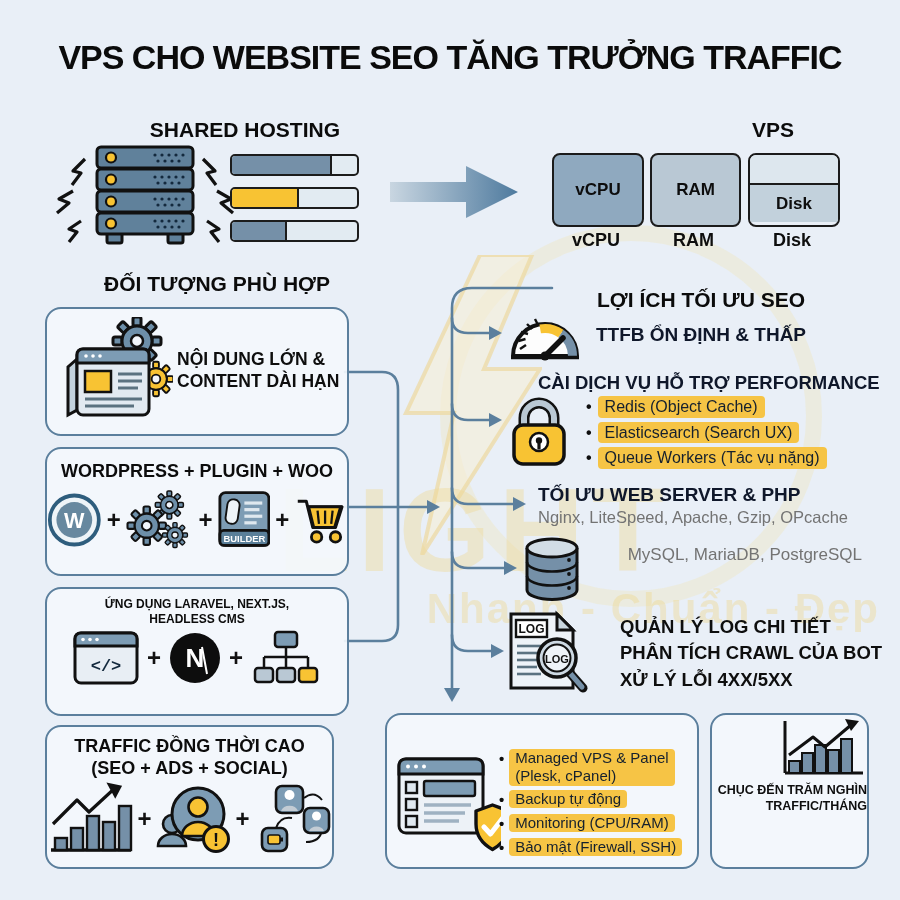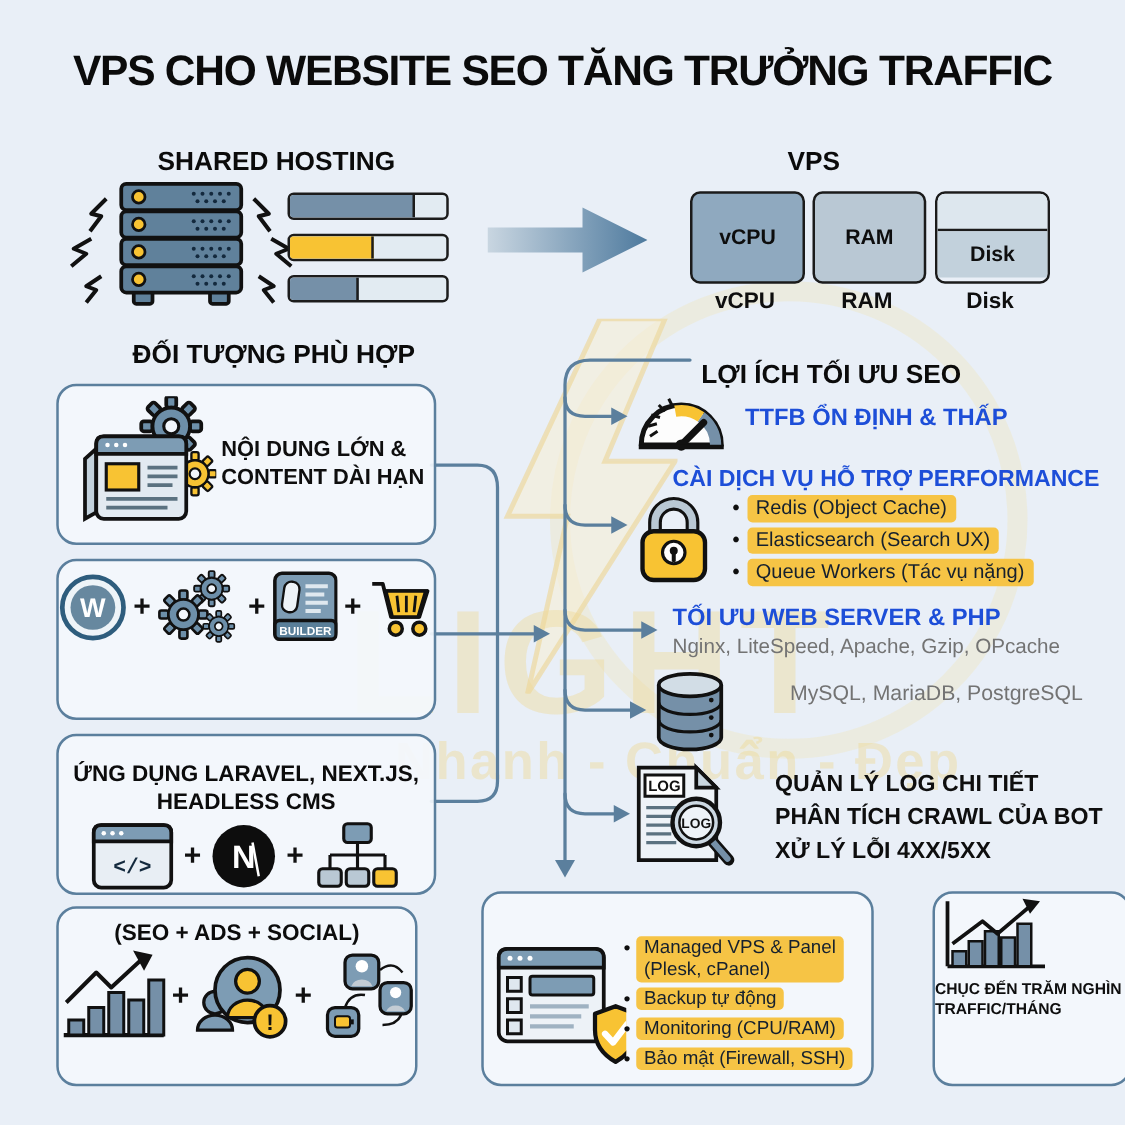--- a/index.html
+++ b/index.html
@@ -1,39 +1,39 @@
 <!DOCTYPE html>
 <html><head>
 <meta charset="utf-8">
 <style>
   html,body{margin:0;padding:0;}
   body{width:900px;height:900px;position:relative;overflow:hidden;
        background:#e9eff7;font-family:"Liberation Sans",sans-serif;color:#0e0e0e;}
   .abs{position:absolute;}
-  .ctr{text-align:left;margin-left:36px;}
+  .ctr{text-align:right;}
   
   #watermark{z-index:0;}
   #connectors{z-index:1;pointer-events:none;}
   .content{z-index:2;}
   
   .page-title{top:38px;left:0;width:900px;font-size:34px;font-weight:700;text-align:center;letter-spacing:-1px;color:#0b0b0b;}
   .section-h{font-size:21px;font-weight:700;color:#0b0b0b;}
   
   .bar{height:18px;border:2px solid #1c1c1c;border-radius:5px;background:#e2ebf2;overflow:hidden;width:125px;}
   .bar>div{height:100%;border-right:2px solid #1c1c1c;}
   .vpsbox{border:2.5px solid #1b1b1b;border-radius:8px;display:flex;align-items:center;justify-content:center;
           font-weight:700;font-size:17px;color:#0d0d0d;}
   .vpslabel{font-weight:700;font-size:18px;text-align:center;}
   
   .fbox{background:rgba(243,247,252,0.93);border:2.5px solid #5b7f9d;border-radius:16px;}
   .fbox .btitle{font-size:18px;font-weight:700;text-align:center;line-height:1.22;color:#0c0c0c;}
   .iconrow{display:flex;align-items:center;justify-content:center;gap:5px;}
   .plus{font-size:24px;font-weight:700;color:#111;line-height:1;}
   
-  .ben-h{font-size:18.5px;font-weight:700;color:#1d4ed8;}
+  .ben-h{font-size:18.5px;font-weight:700;color:#0f172a;}
   .ben-sub{font-size:16.5px;color:#737373;}
   .pillrow{display:flex;align-items:flex-start;gap:6px;margin-bottom:4px;font-size:16px;}
   .bullet{font-weight:700;line-height:1.35;}
   .pill{background:#f6c445;border-radius:4px;padding:0 7px;line-height:1.35;color:#15202e;font-weight:500;white-space:nowrap;}
   
   .riskrow{display:flex;align-items:flex-start;gap:5px;margin-bottom:4px;font-size:15px;}
   .riskpill{background:#f6c445;border-radius:4px;padding:0 6px;line-height:1.22;color:#15202e;}
   .riskpill b{font-weight:400;text-align:center;}
   
   .strat-t{font-size:14.5px;font-weight:700;line-height:1.25;}
@@ -246,20 +246,21 @@
         <line x1="24" y1="89" x2="73" y2="89"></line>
     </g>
   </svg>
   <div class="abs" style="left:130px;top:40px;font-size:17.5px;font-weight:700;line-height:1.25;">
     <div>NỘI DUNG LỚN &amp;</div>
     <div>CONTENT DÀI HẠN</div>
   </div>
 </div>
 
 <div class="abs content fbox" style="left:45px;top:447px;width:300px;height:125px;">
+  <div class="btitle" style="margin-top:12px;font-size:18px;">WORDPRESS + PLUGIN + WOO</div>
   <div class="iconrow" style="margin-top:5px;">
     <svg width="58" height="58" viewBox="0 0 58 58">
       <circle cx="29" cy="29" r="26" fill="#eef4f8" stroke="#2e5d7d" stroke-width="4"></circle>
       <circle cx="29" cy="29" r="19" fill="#67889f"></circle>
       <text x="29" y="37" text-anchor="middle" font-size="23" font-weight="bold" fill="#fff">W</text>
     </svg>
     <span class="plus">+</span>
     <svg width="72" height="64" viewBox="0 0 72 64">
       <g stroke="#111" stroke-width="2.6" fill="#6d8fa9">
         <g transform="translate(46,16) scale(0.62)">
@@ -322,21 +323,21 @@
           <line x1="33" y1="18" x2="33" y2="32"></line>
           <line x1="41" y1="18" x2="39.5" y2="32"></line>
         </g>
       <circle cx="24" cy="46" r="5.5" fill="#f8c333" stroke="#111" stroke-width="3"></circle>
       <circle cx="44" cy="46" r="5.5" fill="#f8c333" stroke="#111" stroke-width="3"></circle>
     </svg>
   </div>
 </div>
 
 <div class="abs content fbox" style="left:45px;top:587px;width:300px;height:125px;">
-  <div class="btitle" style="margin-top:20px;font-size:18px;">
+  <div class="btitle" style="margin-top:8px;font-size:12px;">
     <div>ỨNG DỤNG LARAVEL, NEXT.JS,</div>
     <div>HEADLESS CMS</div>
   </div>
   <div class="iconrow" style="margin-top:4px;gap:8px;">
     <svg width="66" height="54" viewBox="0 0 66 54">
       <rect x="2" y="2" width="62" height="50" rx="6" fill="#e8eef4" stroke="#111" stroke-width="3"></rect>
       <path d="M2 8 q0 -6 6 -6 h50 q6 0 6 6 v7 h-62 z" fill="#7d9cb4" stroke="#111" stroke-width="3"></path>
       <circle cx="10" cy="8.5" r="1.8" fill="#fff"></circle>
         <circle cx="17" cy="8.5" r="1.8" fill="#fff"></circle>
         <circle cx="24" cy="8.5" r="1.8" fill="#fff"></circle>
@@ -360,20 +361,21 @@
       <rect x="24" y="2" width="22" height="15" rx="3" fill="#7d9cb4" stroke="#111" stroke-width="2.5"></rect>
       <rect x="4" y="38" width="18" height="14" rx="3" fill="#b9c8d4" stroke="#111" stroke-width="2.5"></rect>
       <rect x="26" y="38" width="18" height="14" rx="3" fill="#b9c8d4" stroke="#111" stroke-width="2.5"></rect>
       <rect x="48" y="38" width="18" height="14" rx="3" fill="#f8c333" stroke="#111" stroke-width="2.5"></rect>
     </svg>
   </div>
 </div>
 
 <div class="abs content fbox" style="left:45px;top:725px;width:285px;height:140px;">
   <div class="btitle" style="margin-top:9px;font-size:18px;">
+    <div>TRAFFIC ĐỒNG THỜI CAO</div>
     <div>(SEO + ADS + SOCIAL)</div>
   </div>
   <div class="iconrow" style="margin-top:2px;gap:4px;">
     <svg width="86" height="74" viewBox="0 0 86 74">
       <line x1="4" y1="68" x2="84" y2="68" stroke="#111" stroke-width="3.4"></line>
       <g fill="#7590a8" stroke="#111" stroke-width="2.4">
         <rect x="8" y="56" width="12" height="12"></rect>
         <rect x="24" y="46" width="12" height="22"></rect>
         <rect x="40" y="34" width="12" height="34"></rect>
         <rect x="56" y="40" width="12" height="28"></rect>

